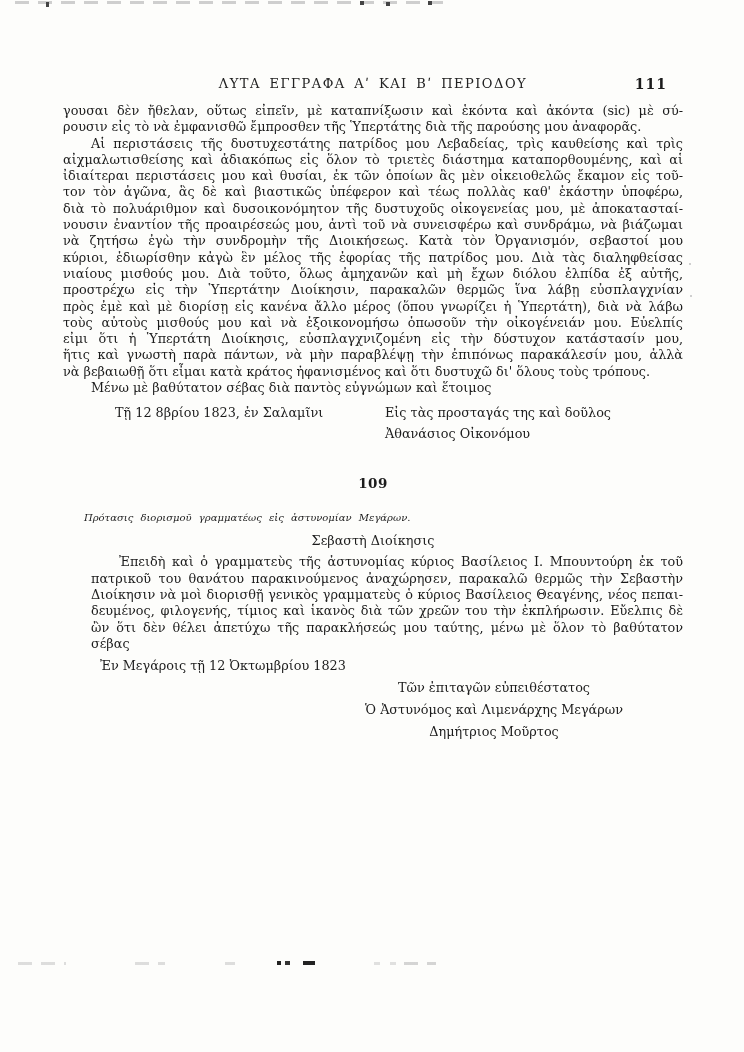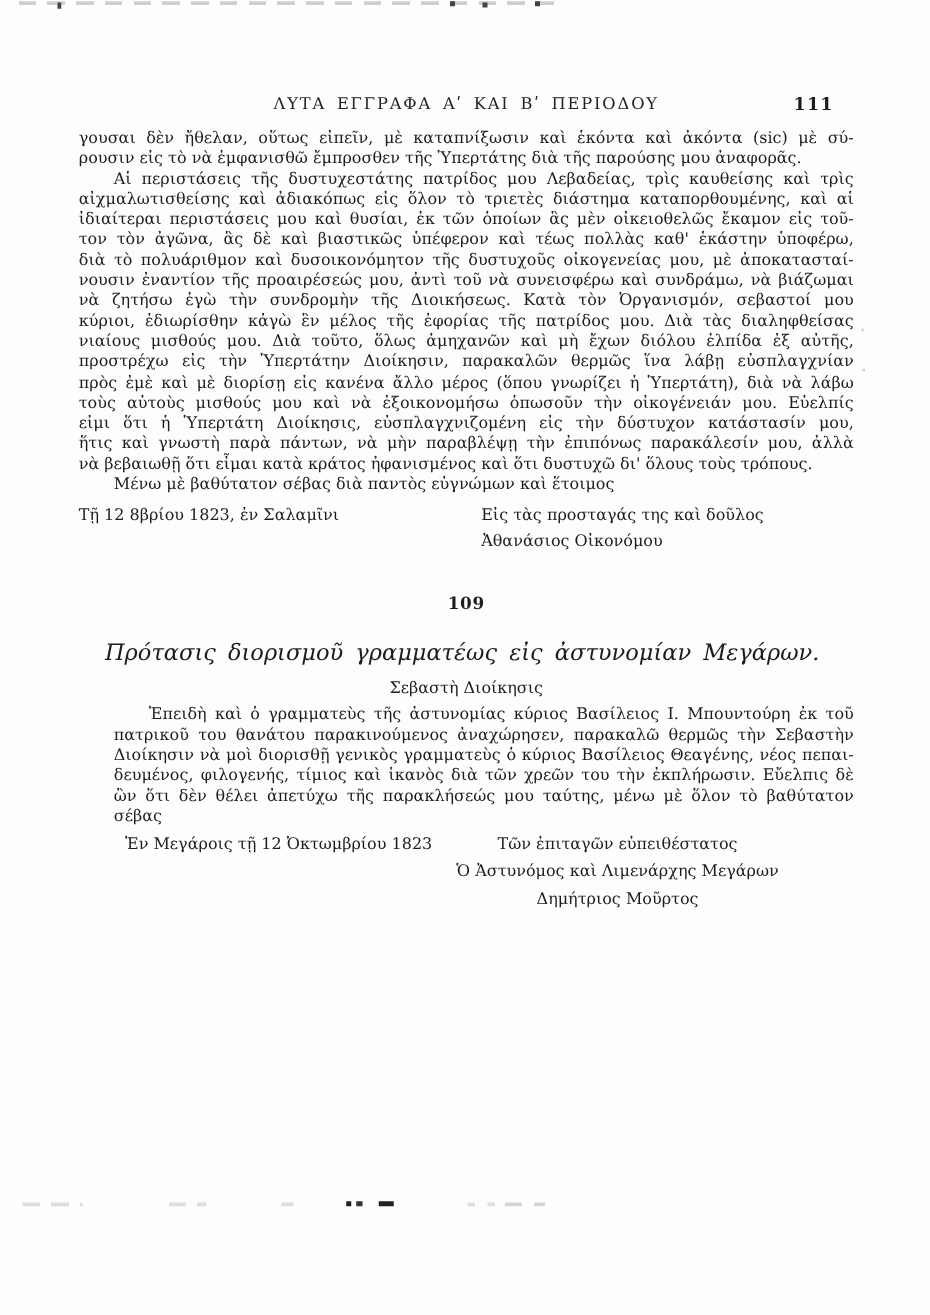--- a/index.html
+++ b/index.html
@@ -56,38 +56,38 @@
   .doc-body .bline.lastline { text-align-last: left; white-space: normal; }
   .doc-body .bline.indent { text-indent: 28px; }
   .body-108 { margin-top: 11px; }
   
   .sig-block {
     display: flex;
     font-size: 12.8px;
     line-height: 21px;
   }
   .sig-108 { margin-top: 6px; }
-  .sig-108 .dateline { }
+  .sig-108 .dateline { margin-left: 52px; }
   .sig-108 .sig-col { margin-left: auto; margin-right: 72px; text-align: left; }
-  .sig-109 { margin-top: 3px; line-height: 22px; }
+  .sig-109 { margin-top: 3px; line-height: 22px; flex-direction: column; }
   .sig-109 .dateline { margin-left: 37px; }
   .sig-109 .sig-col { margin-left: auto; margin-right: 60px; text-align: center; }
   
   .doc-number {
     margin-top: 31px;
     text-align: center;
     font-size: 13.5px;
     font-weight: bold;
     letter-spacing: 0.5px;
   }
   .doc-title {
     margin-top: 21px;
     margin-left: 21px;
     font-style: italic;
-    font-size: 18px;
+    font-size: 10px;
     word-spacing: 4px;
   }
   .salutation {
     margin-top: 10px;
     text-align: center;
     font-size: 12.8px;
   }
   .body-109 { margin-top: 6px; margin-left: 28px; }
   
   .artifact { position: absolute; pointer-events: none; }

